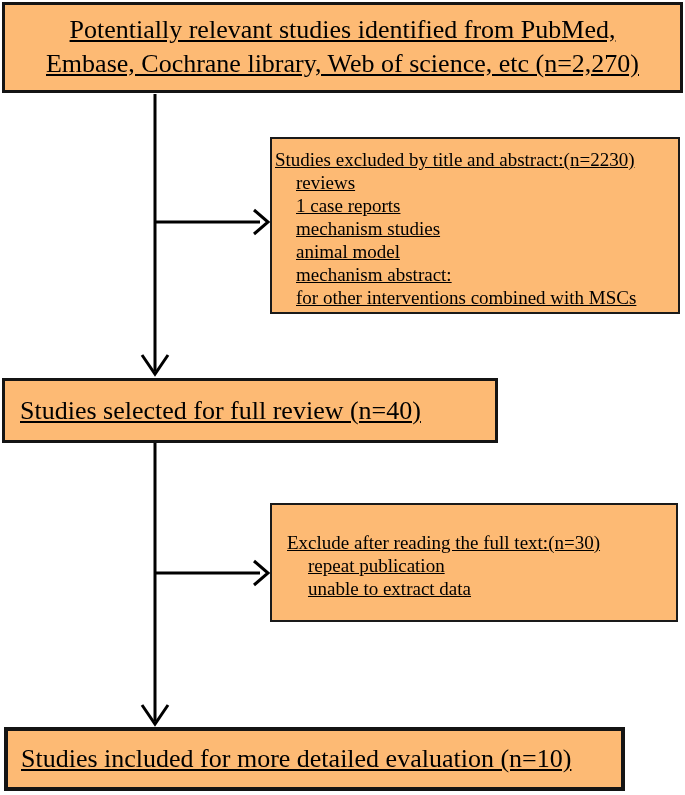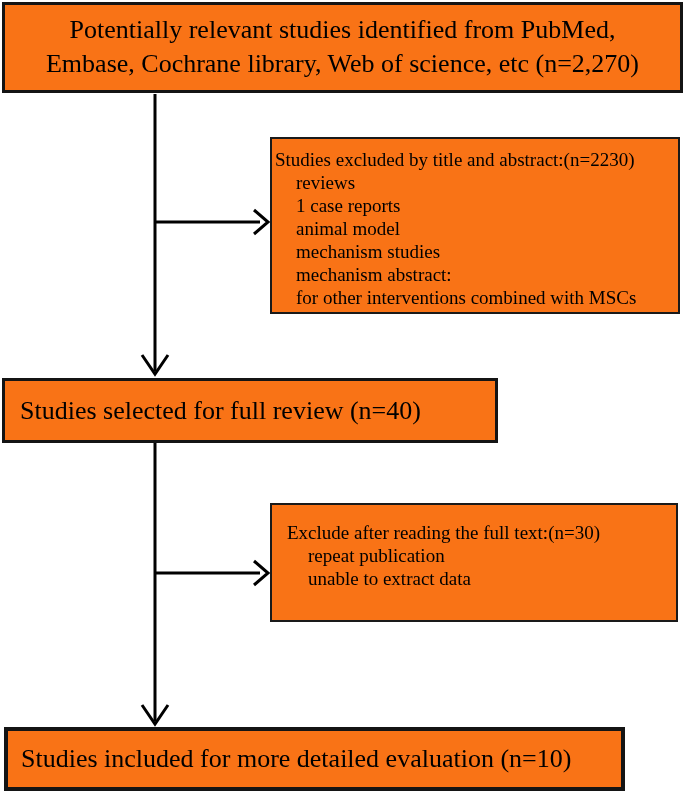--- a/index.html
+++ b/index.html
@@ -18,22 +18,23 @@
   }
   .arrows {
     position: absolute;
     left: 0;
     top: 0;
     z-index: 1;
   }
   .box {
     position: absolute;
     box-sizing: border-box;
-    background: #f97316;
+    background: #fdba74;
     z-index: 2;
+    text-decoration: underline;
   }
   .box-main {
     border: 3px solid #141414;
     font-size: 26px;
   }
   .box-side {
     border: 2.5px solid #1a1a1a;
     font-size: 19px;
     line-height: 23px;
   }
@@ -52,21 +53,21 @@
   .box-full-review {
     left: 2px; top: 378px;
     width: 496px; height: 65px;
     display: flex;
     align-items: center;
     padding-left: 15px;
   }
   .box-excluded-2 {
     left: 270px; top: 503px;
     width: 408px; height: 119px;
-    padding: 16px 8px 0 15px;
+    padding: 26px 8px 0 15px;
   }
   .box-included {
     left: 4px; top: 727px;
     width: 621px; height: 64px;
     border-width: 4px;
     display: flex;
     align-items: center;
     padding-left: 13px;
   }
   .side-item {
@@ -99,22 +100,22 @@
 
   <div class="box box-main box-top">
     <div>Potentially relevant studies identified from PubMed,</div>
     <div>Embase, Cochrane library, Web of science, etc (n=2,270)</div>
   </div>
 
   <div class="box box-side box-excluded-1">
     <div>Studies excluded by title and abstract:(n=2230)</div>
     <div class="side-item">reviews</div>
     <div class="side-item">1 case reports</div>
+    <div class="side-item">mechanism studies</div>
     <div class="side-item">animal model</div>
-    <div class="side-item">mechanism studies</div>
     <div class="side-item">mechanism abstract:</div>
     <div class="side-item">for other interventions combined with MSCs</div>
   </div>
 
   <div class="box box-main box-full-review">
     <div>Studies selected for full review (n=40)</div>
   </div>
 
   <div class="box box-side box-excluded-2">
     <div>Exclude after reading the full text:(n=30)</div>

